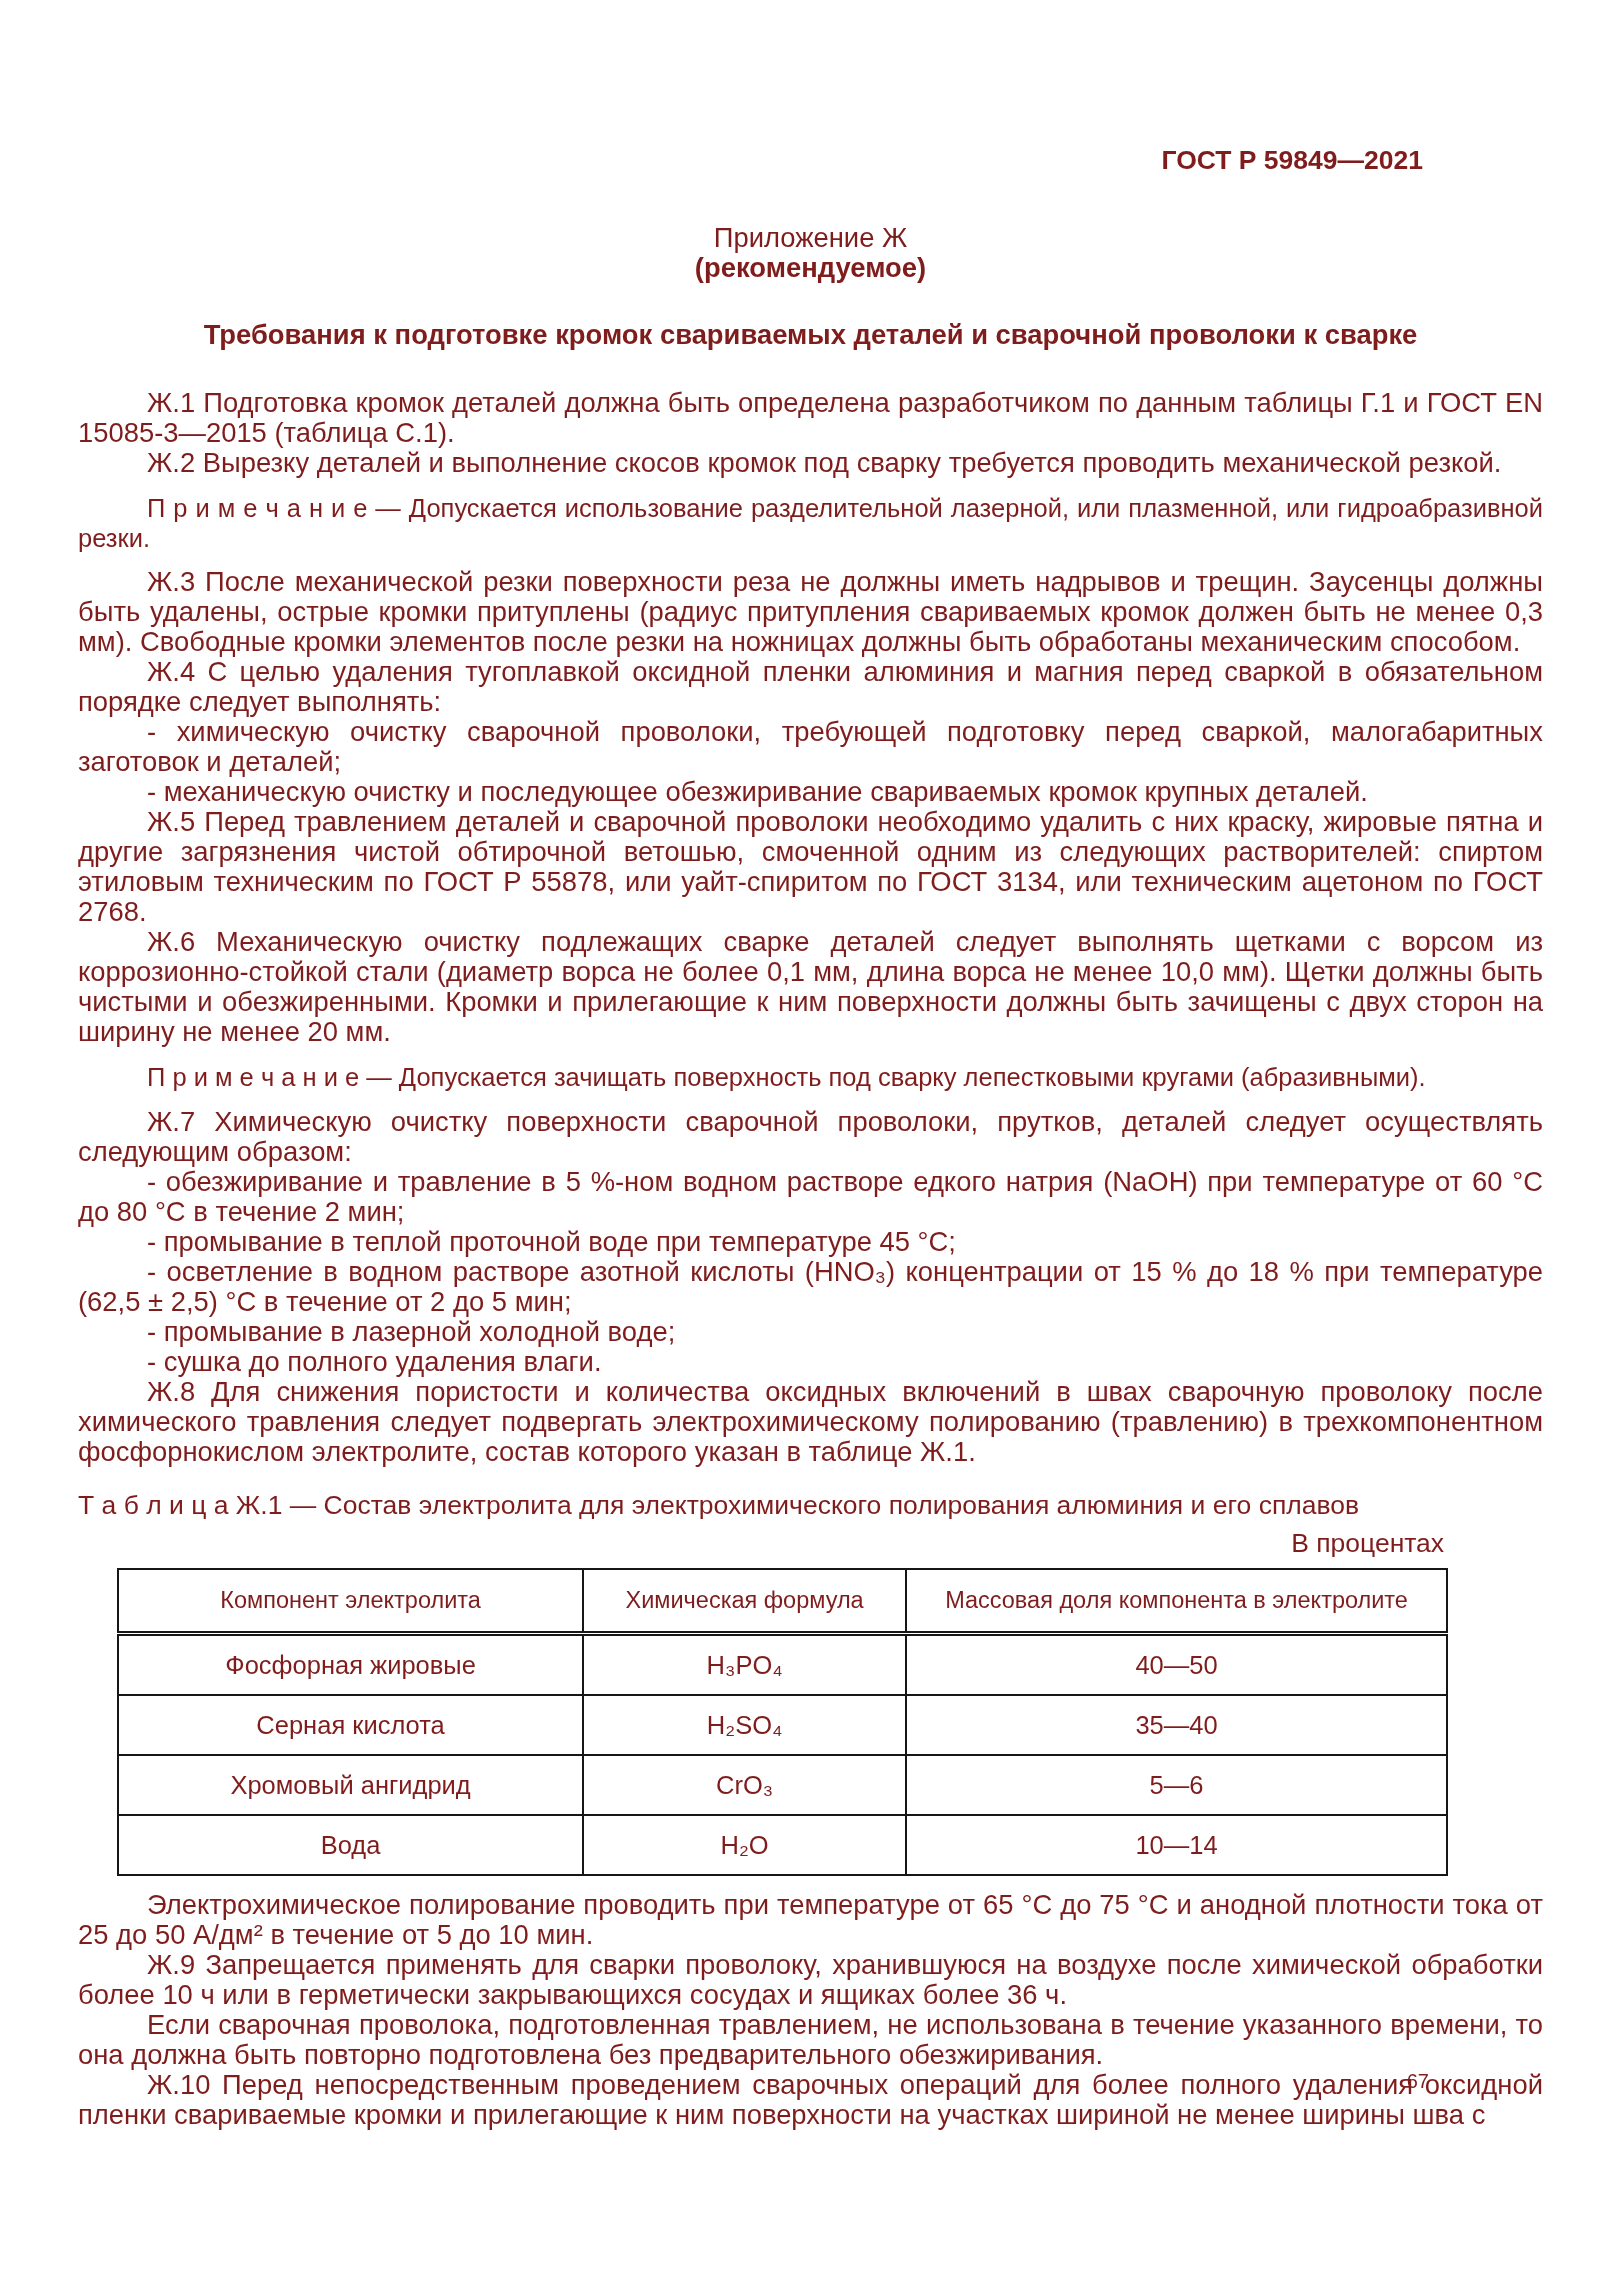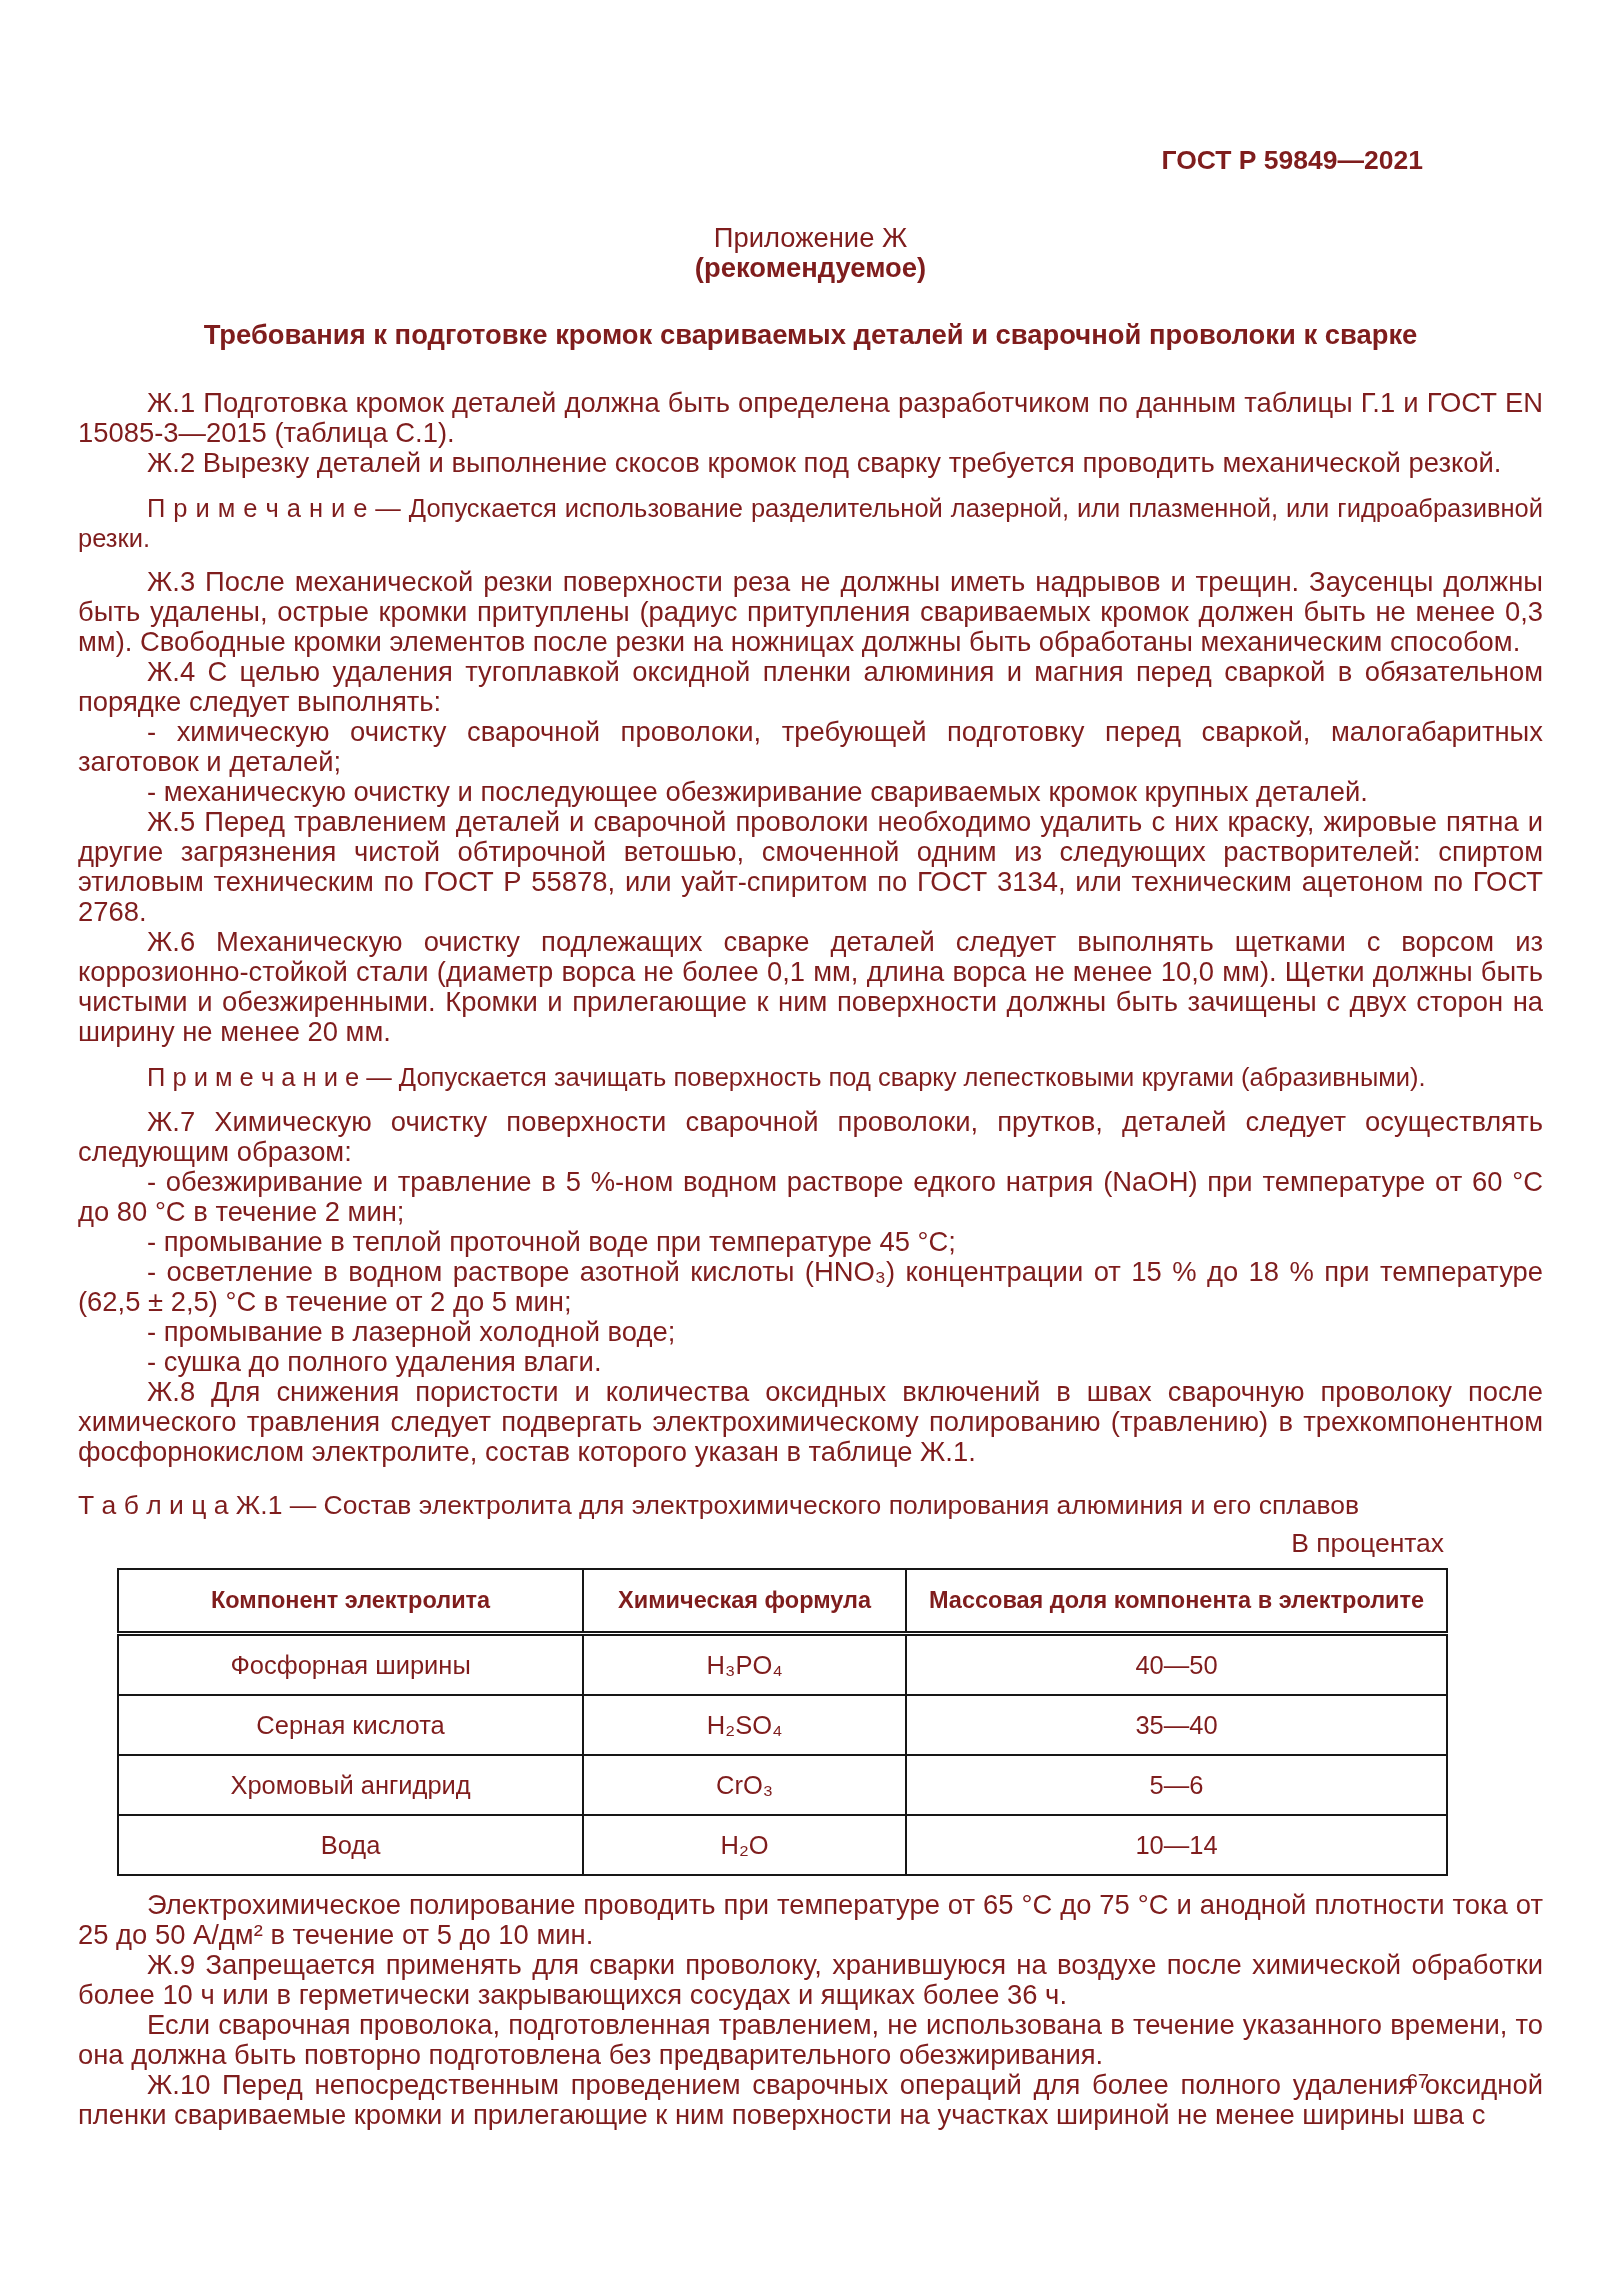--- a/index.html
+++ b/index.html
@@ -64,21 +64,21 @@
   }
   table.gost-table {
     width: 100%;
     border-collapse: collapse;
     border: 2.9px solid #161616;
   }
   table.gost-table th {
     border-left: 2px solid #161616;
     border-right: 2px solid #161616;
     border-bottom: 5.9px double #161616;
-    font-weight: bold;
+    font-weight: normal;
     font-size: 23.5px;
     height: 57px;
     text-align: center;
     vertical-align: middle;
     padding: 2px 18px;
   }
   table.gost-table td {
     border-left: 2px solid #161616;
     border-right: 2px solid #161616;
     border-bottom: 2.9px solid #161616;
@@ -139,21 +139,21 @@
       </colgroup>
       <thead>
         <tr>
           <th>Компонент электролита</th>
           <th>Химическая формула</th>
           <th>Массовая доля компонента в электролите</th>
         </tr>
       </thead>
       <tbody>
         <tr>
-          <td>Фосфорная ширины</td>
+          <td>Фосфорная жировые</td>
           <td>H₃PO₄</td>
           <td>40—50</td>
         </tr>
         <tr>
           <td>Серная кислота</td>
           <td>H₂SO₄</td>
           <td>35—40</td>
         </tr>
         <tr>
           <td>Хромовый ангидрид</td>

